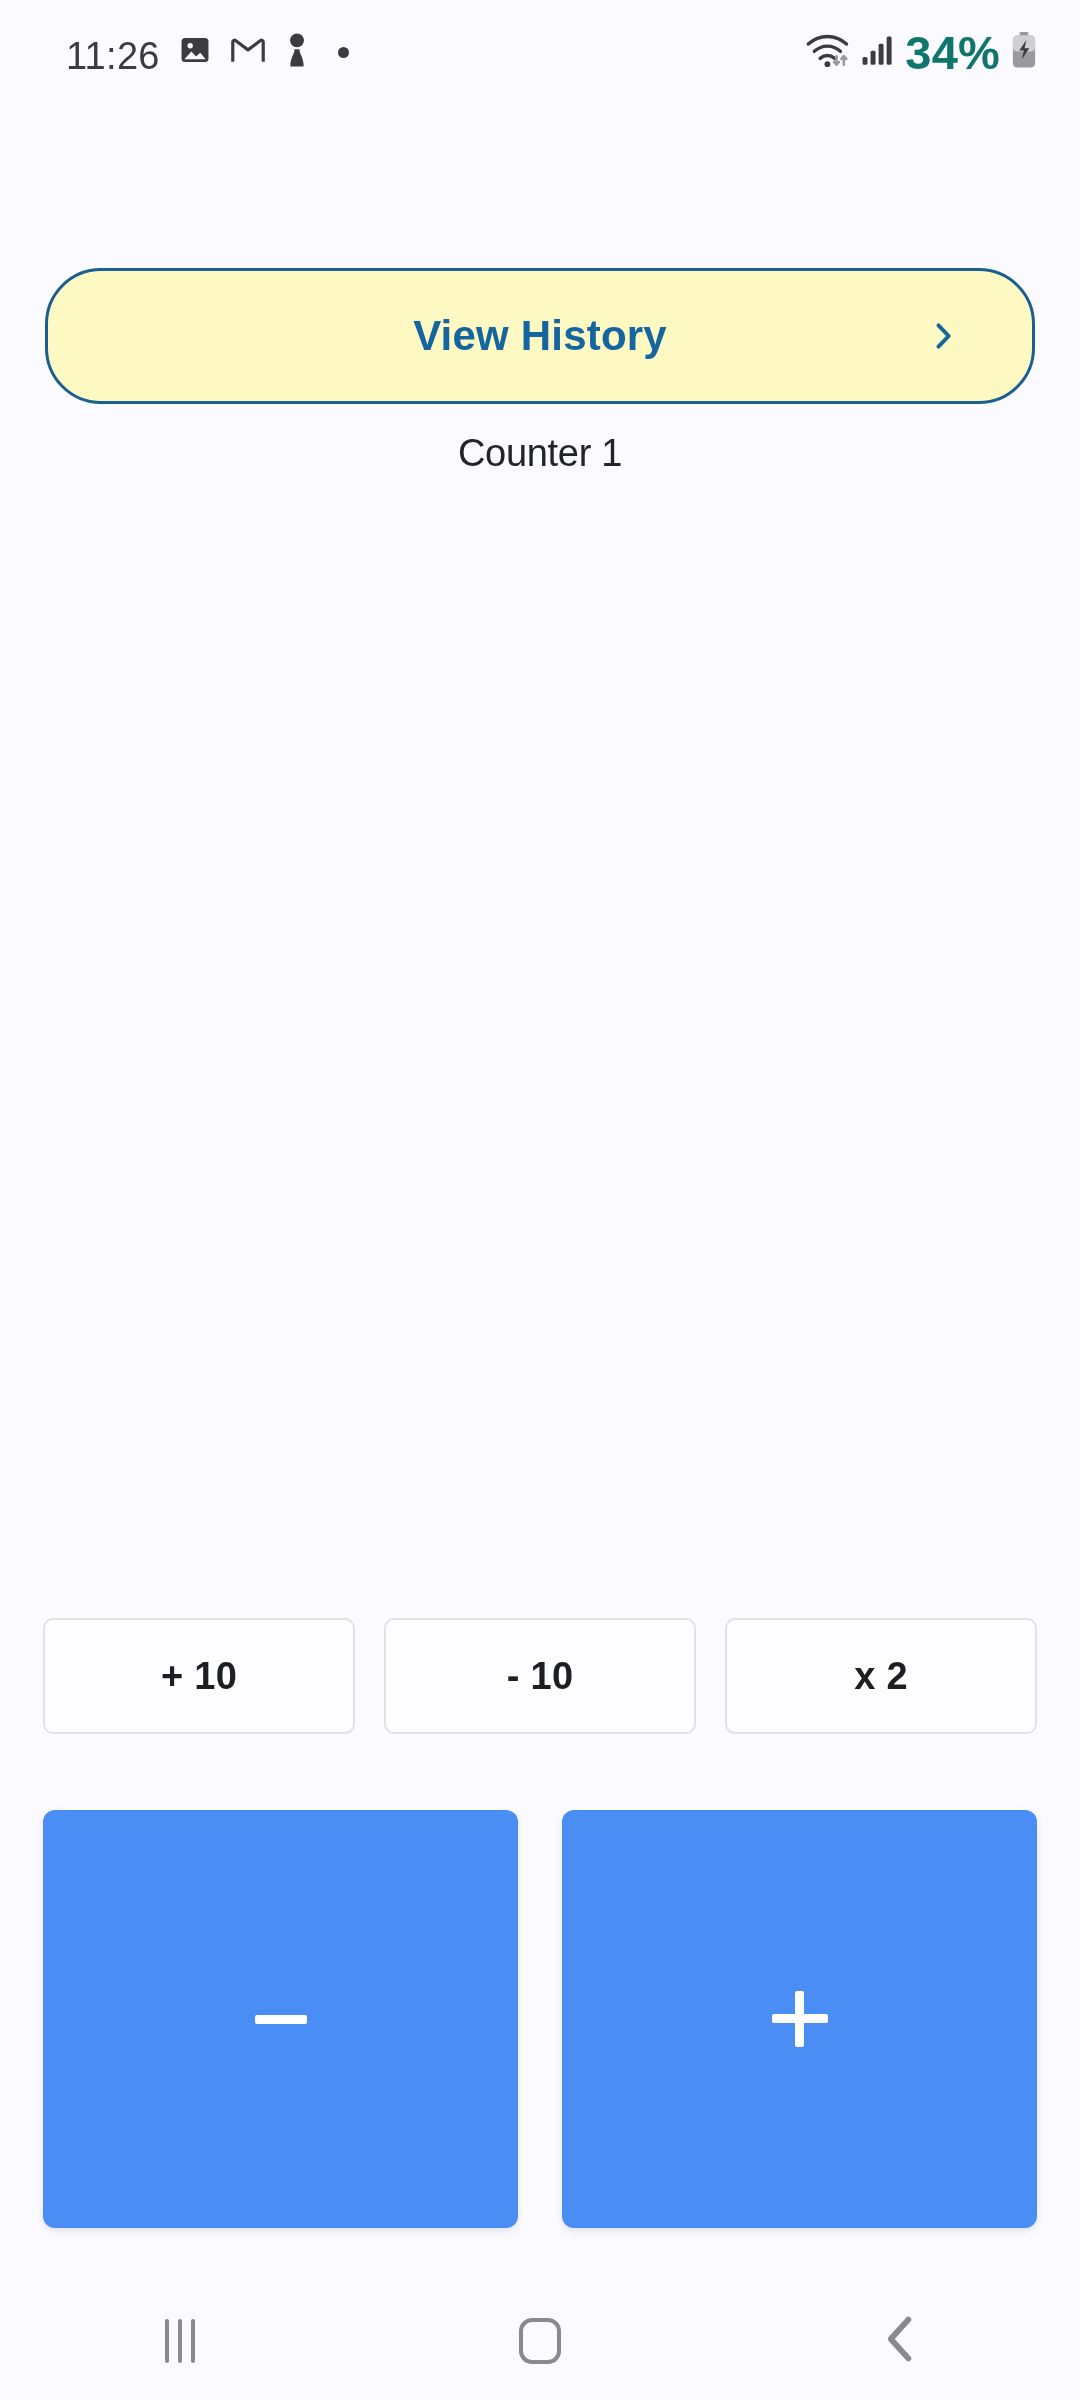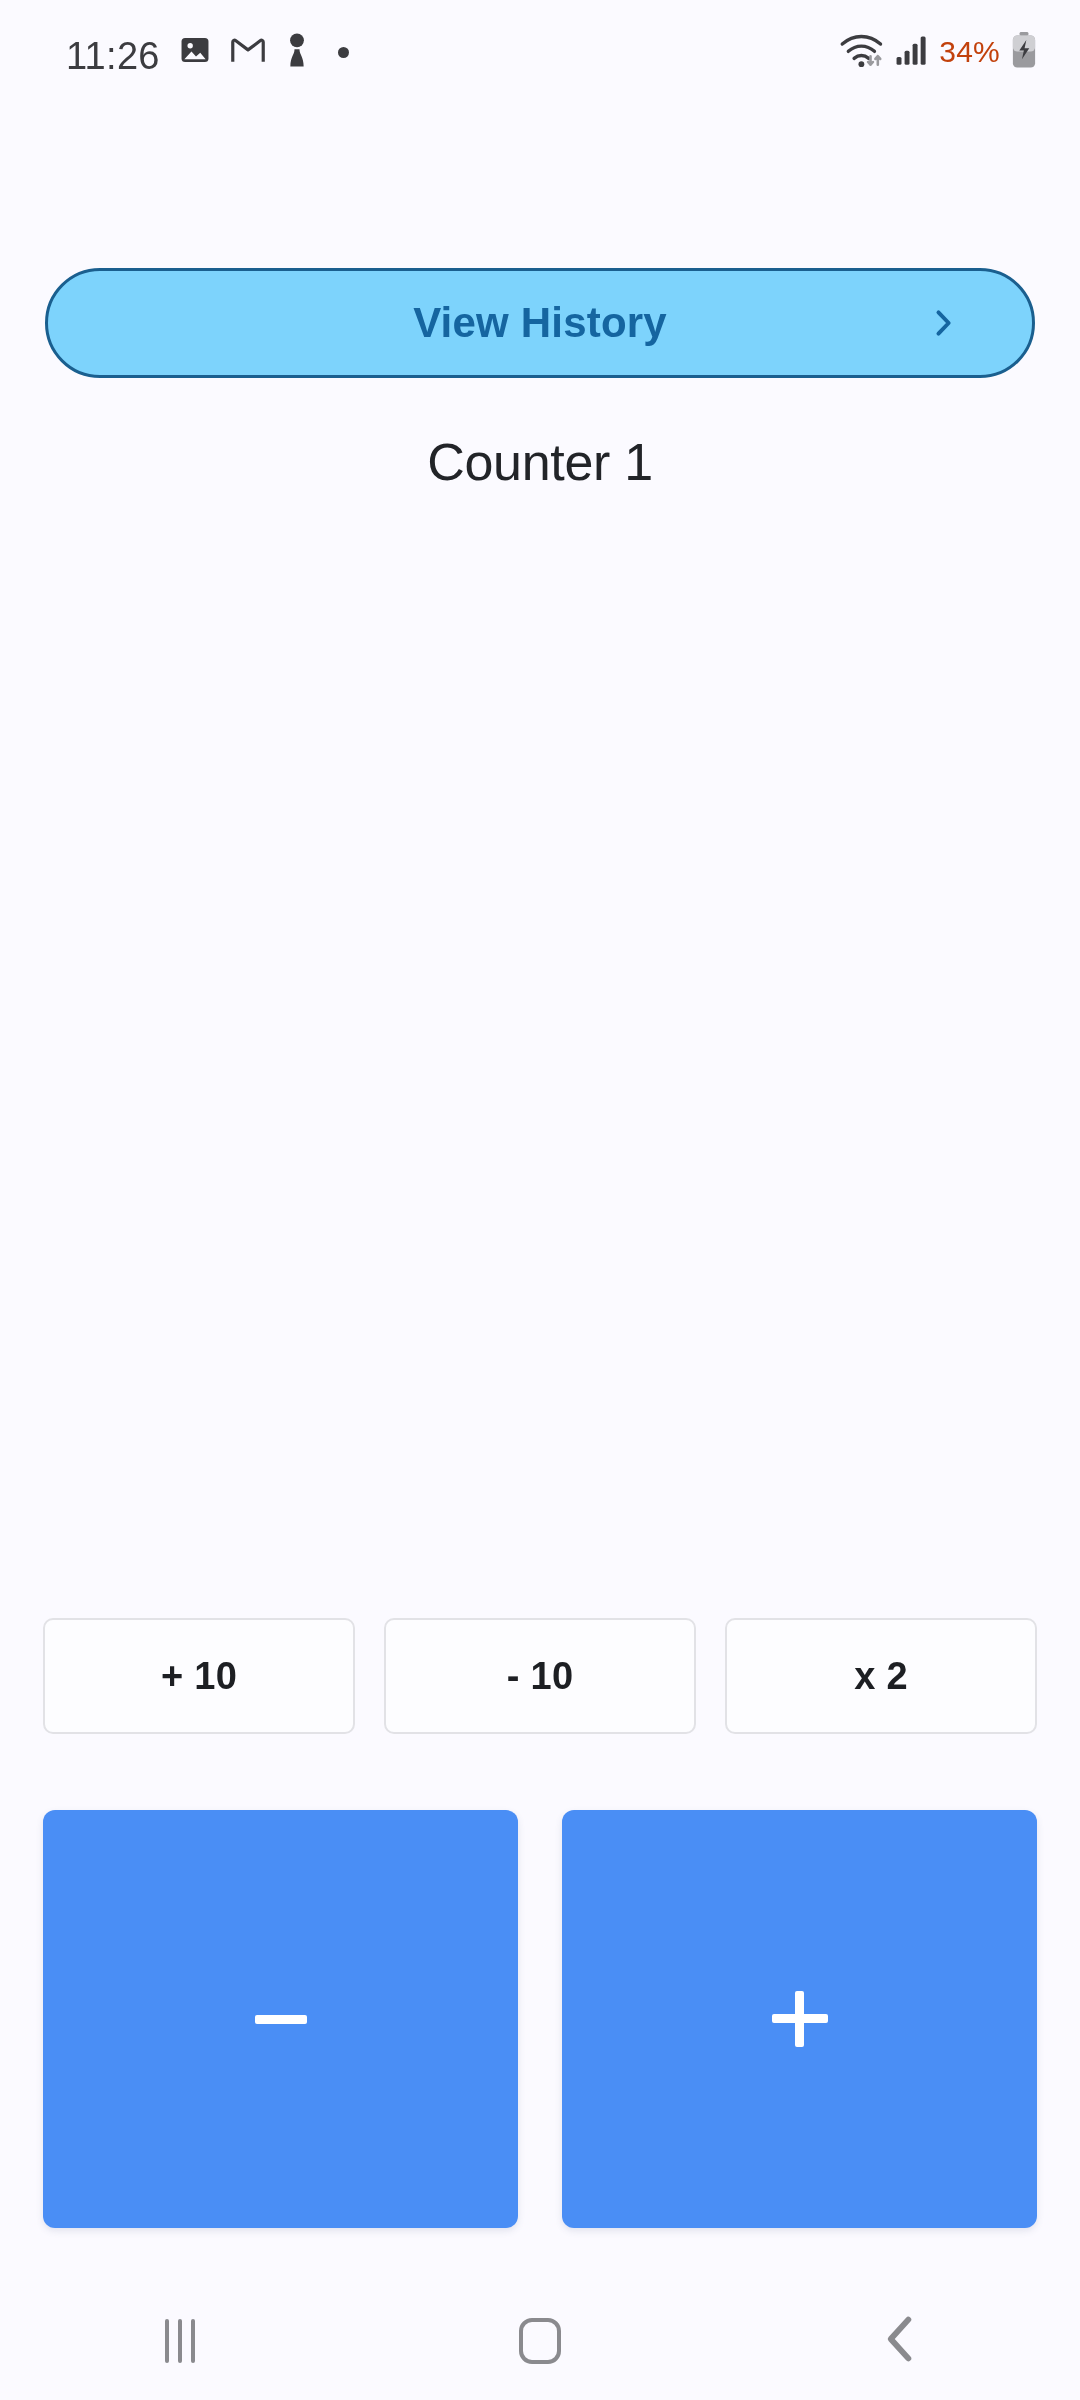--- a/index.html
+++ b/index.html
@@ -13,53 +13,53 @@
 
   
   .statusbar {
     position:absolute; top:0; left:0; width:1080px; height:104px;
     display:flex; align-items:center; justify-content:space-between;
     padding:0 42px 0 66px;
   }
   .sb-left { display:flex; align-items:center; gap:18px; }
   .sb-time { font-size:38px; color:#3c3c40; letter-spacing:0.3px; font-weight:400;margin-top:8px; }
   .sb-right { display:flex; align-items:center; gap:10px; }
-  .sb-pct { font-size:30px; color:#c2410c; font-weight:400; letter-spacing:0.2px; }
+  .sb-pct { font-size:47px; color:#0f766e; font-weight:700; letter-spacing:0.2px; }
   .icon-img { display:block; }
   .sb-dot { width:11px; height:11px; border-radius:50%; background:#3c3c40; margin-left:10px; }
 
   
   .appbar {
     position:absolute; top:128px; left:0; width:1080px; height:110px;
     display:flex; align-items:center; padding:0 44px;
   }
   .close-btn { width:62px; height:62px; display:flex; align-items:center; justify-content:center; cursor:pointer; }
   .date-wrap { display:flex; align-items:center; gap:26px; margin-left:36px; cursor:pointer; }
   .date-text { font-size:46px; color:#17181c; font-weight:400; letter-spacing:-0.2px; white-space:nowrap; }
   .appbar-spacer { flex:1; }
   .appbar-act { width:72px; height:72px; display:flex; align-items:center; justify-content:center; cursor:pointer; }
   .kebab { display:flex; flex-direction:column; gap:9px; align-items:center; }
   .kebab i { width:9px; height:9px; border-radius:50%; background:#17181c; display:block; }
 
   
   .history-btn {
-    position:absolute; left:45px; top:268px; width:990px; height:110px;
-    border:3px solid #1a5f8f; border-radius:56px; background:#7dd3fc;
+    position:absolute; left:45px; top:268px; width:990px; height:136px;
+    border:3px solid #1a5f8f; border-radius:56px; background:#fef9c3;
     display:flex; align-items:center; justify-content:center;
     cursor:pointer;
   }
   .history-label {
     font-size:42px; font-weight:700; color:#1565a0; letter-spacing:0.2px;
   }
   .history-chevron { position:absolute; right:72px; top:50%; transform:translateY(-50%); display:flex; }
 
   
   .counter-name {
     position:absolute; left:0; top:432px; width:1080px; text-align:center;
-    font-size:52px; color:#222428; font-weight:400; letter-spacing:-0.3px;
+    font-size:38px; color:#222428; font-weight:400; letter-spacing:-0.3px;
   }
   .counter-value {
     position:absolute; left:0; top:860px; width:1080px; text-align:center;
     font-size:265px; line-height:265px; color:#1e2024; font-weight:300;
     letter-spacing:-2px;
   }
 
   
   .quick-row {
     position:absolute; left:43px; top:1618px; width:994px; height:116px;

